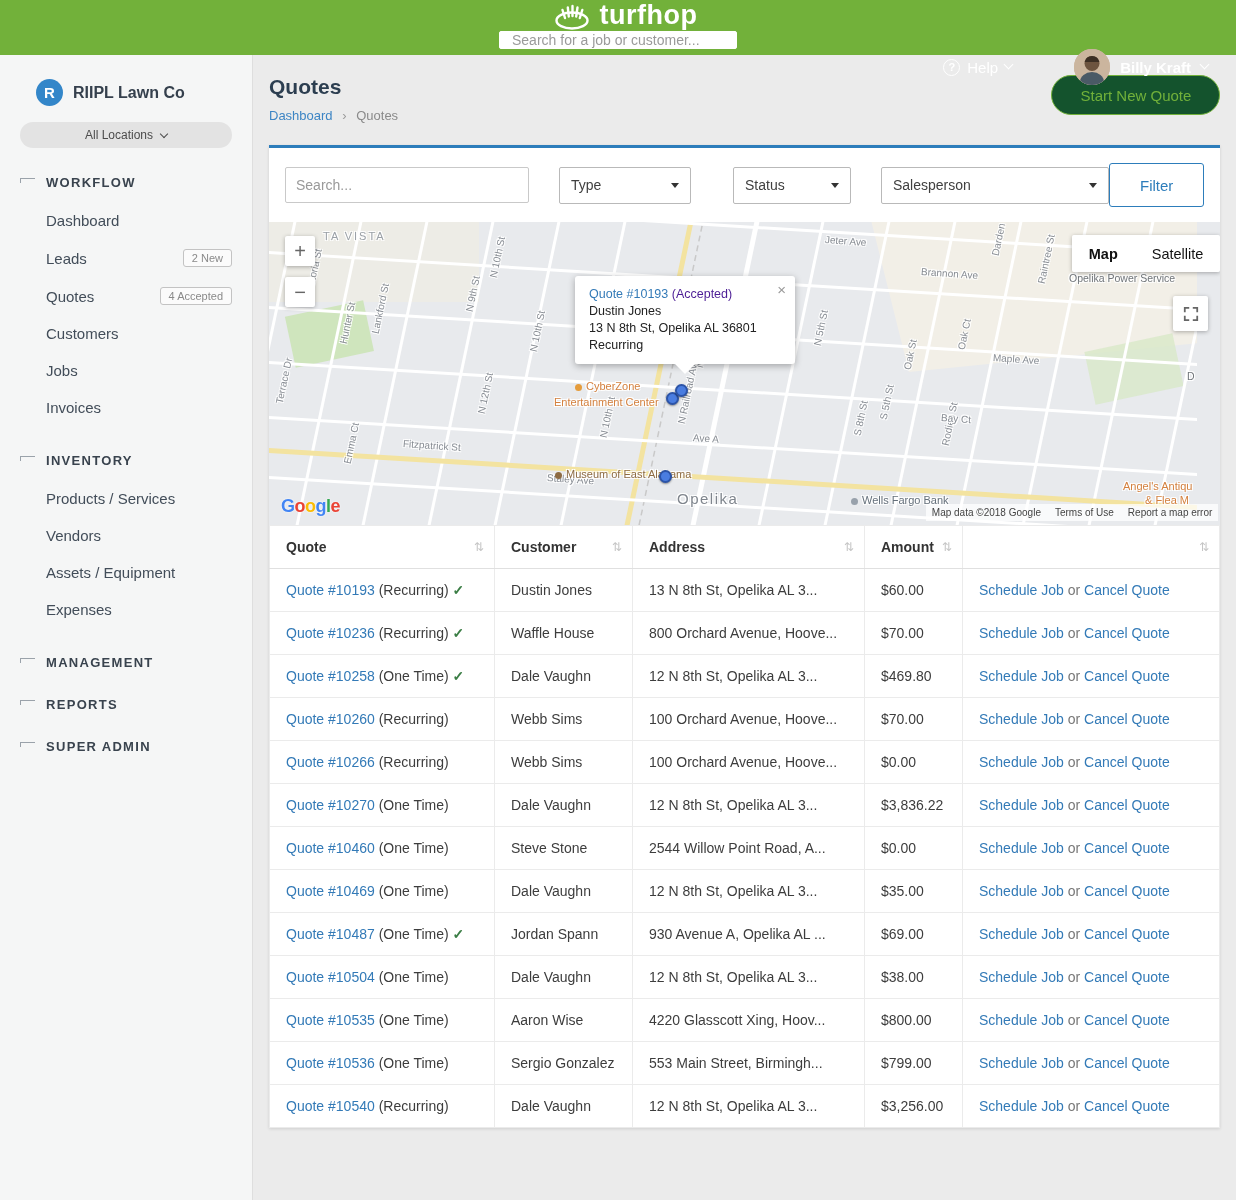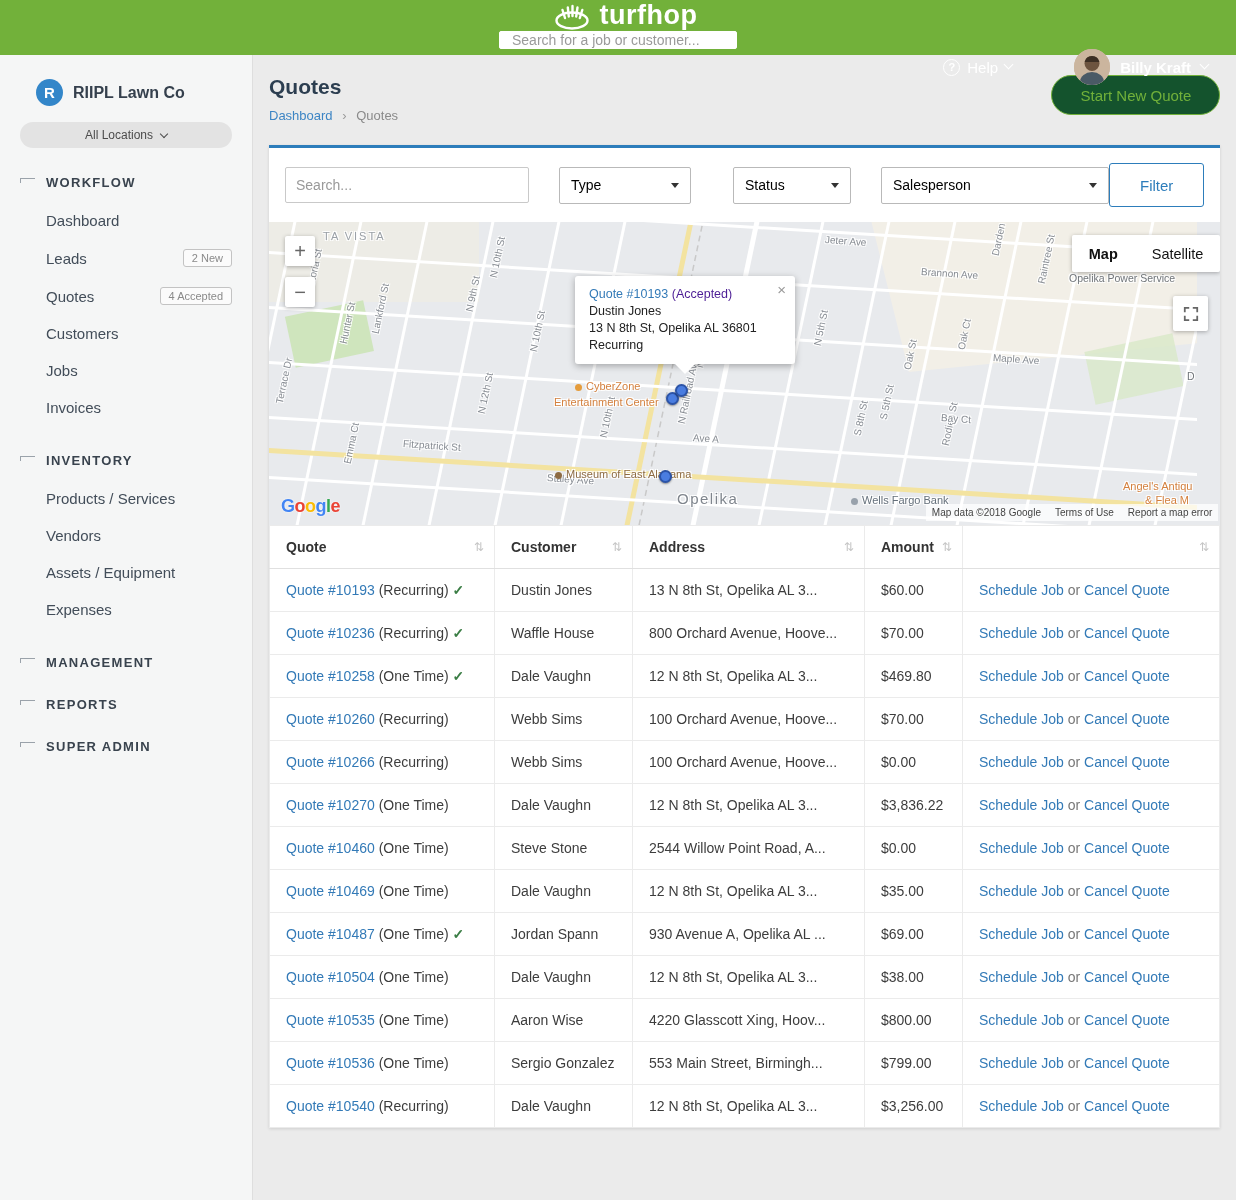--- a/index.html
+++ b/index.html
@@ -45,21 +45,21 @@
   .crumb-sep { color:#9a9a9a; margin:0 6px; }
   .crumb-cur { color:#8a8a8a; }
   .start-quote-btn { position:absolute; right:0; top:20px; height:40px; padding:0 28px; background:#14532d; border:1px solid #72b13a; border-radius:20px; color:#72b13a; font-size:15px; font-family:inherit; cursor:pointer; }
 
   .panel { background:#fff; box-shadow:0 1px 3px rgba(0,0,0,0.12); }
 
   
   .filter-bar { border-top:3px solid #2d7dbb; padding:15px 16px; display:flex; align-items:center; }
   .filter-search { width:244px; height:36px; border:1px solid #c9c9c9; border-radius:2px; padding:0 10px; font-size:14px; font-family:inherit; color:#333; outline:none; margin-right:30px; }
   .filter-search::placeholder { color:#999; }
-  .select { height:37px; border:1px solid #b9b9b9; border-radius:2px; display:flex; align-items:center; justify-content:space-between; padding:0 11px; font-size:14px; color:#000000; cursor:pointer; background:#fff;gap:39px; }
+  .select { height:37px; border:1px solid #b9b9b9; border-radius:2px; display:flex; align-items:center; justify-content:space-between; padding:0 11px; font-size:14px; color:#404040; cursor:pointer; background:#fff;gap:39px; }
   .sel-type { width:132px; margin-right:42px; }
   .sel-status { width:118px; margin-right:30px; }
   .sel-sales { width:228px; }
   .caret { width:0; height:0; border-left:4px solid transparent; border-right:4px solid transparent; border-top:5px solid #333; }
   .filter-btn { margin-left:auto; height:44px; padding:0 30px; background:#fff; border:1px solid #2d7dbb; border-radius:3px; color:#2d7dbb; font-size:15px; font-family:inherit; cursor:pointer; }
 
   
   .map { position:relative; height:303px; background:#e8eaed; overflow:hidden; cursor:grab; }
   .map-roads { position:absolute; left:0; top:0; }
   .map-layer { position:absolute; inset:0; }

